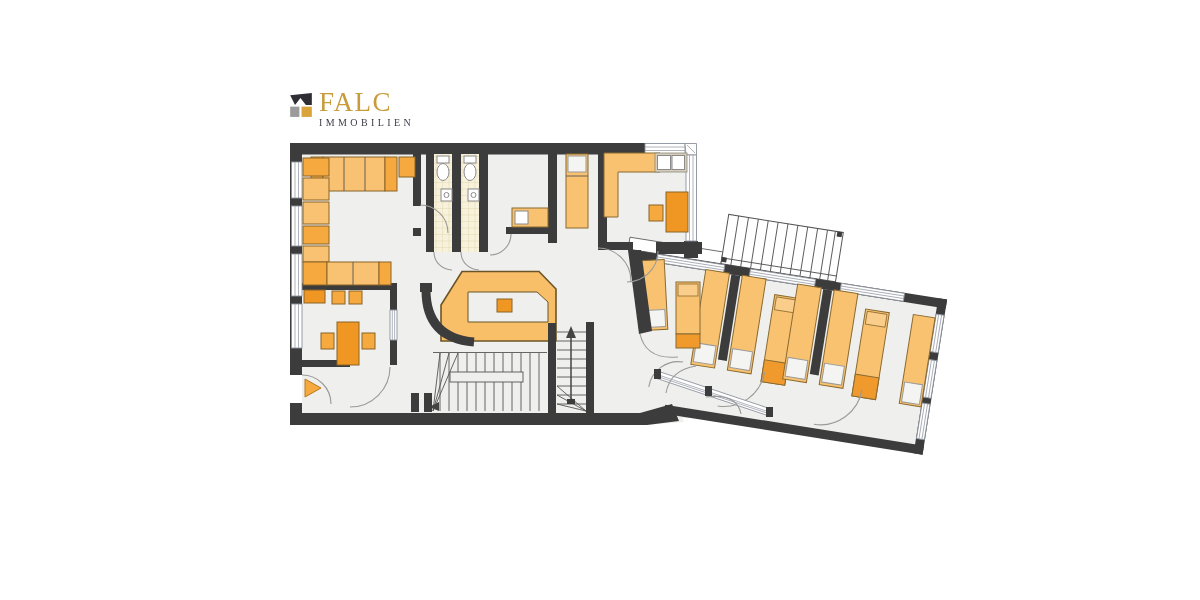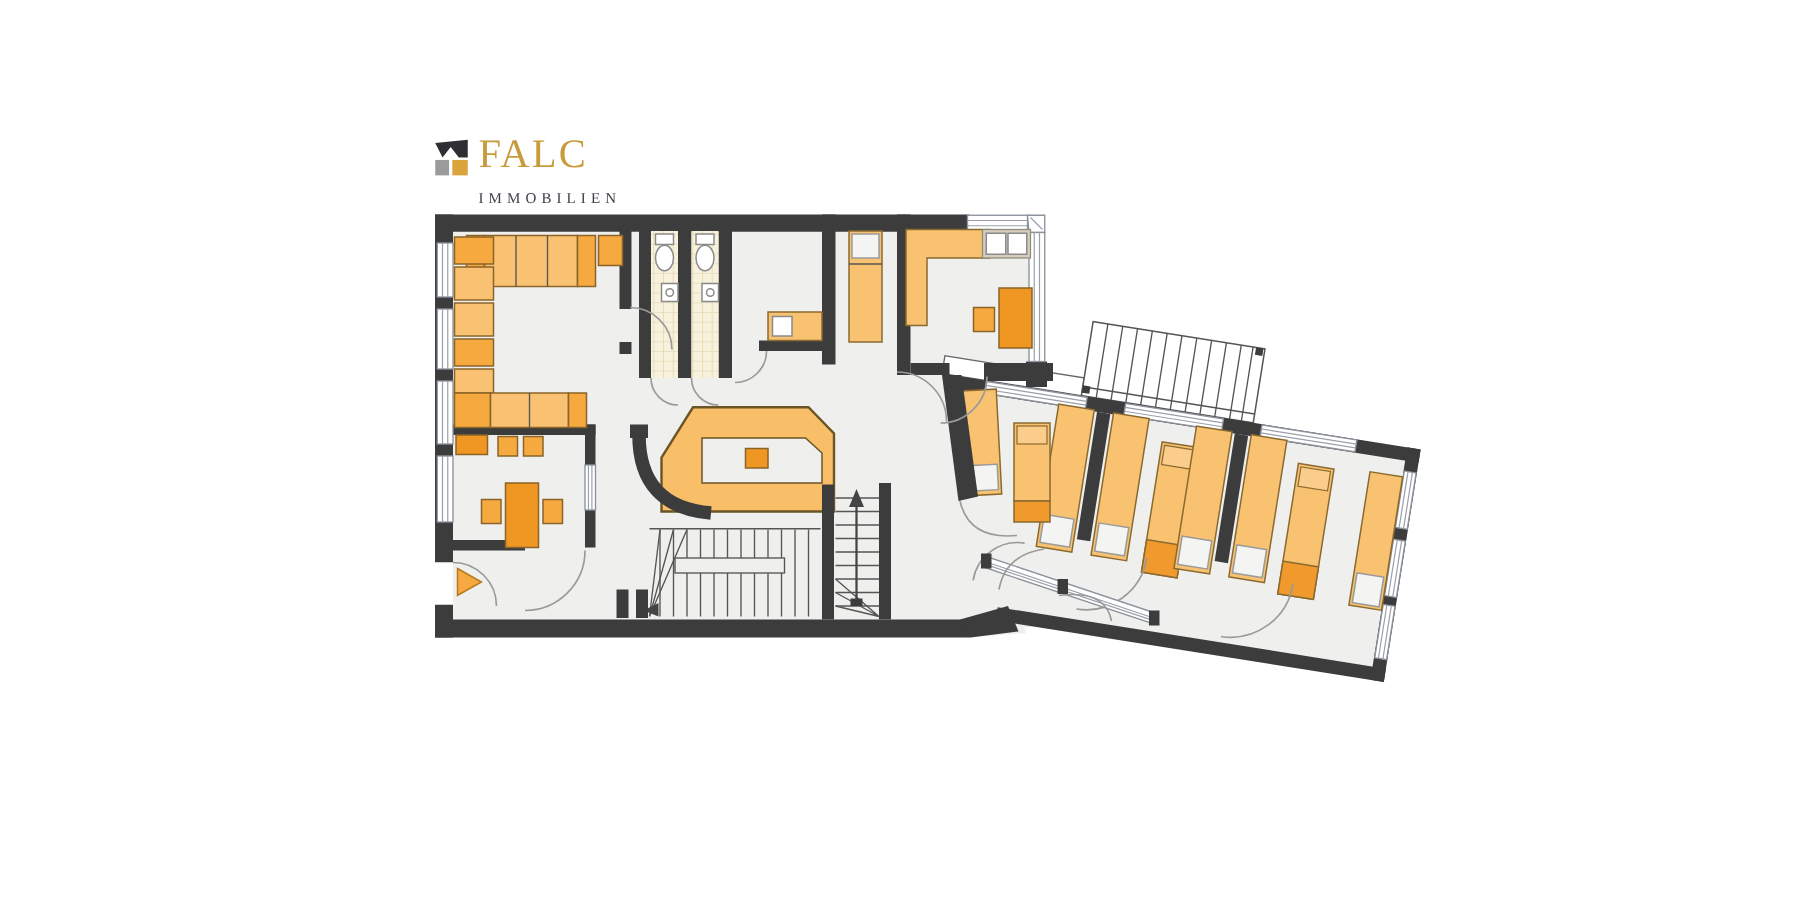--- a/index.html
+++ b/index.html
@@ -4,21 +4,21 @@
 <style>
   html,body{margin:0;padding:0;background:#ffffff;}
   .canvas{position:relative;width:1200px;height:600px;background:#ffffff;overflow:hidden;
           font-family:"Liberation Sans",sans-serif;}
   .plan-svg{position:absolute;left:0;top:0;}
   .logo{position:absolute;left:289px;top:90px;display:flex;align-items:flex-start;z-index:5;}
   .logo-icon{width:24px;height:26px;margin-right:6px;margin-top:2px;}
   .logo-brand{font-family:"Liberation Serif",serif;font-size:27px;line-height:24px;
               color:#C89B3C;letter-spacing:1.5px;font-weight:400;}
   .logo-sub{font-family:"Liberation Serif",serif;font-size:10px;color:#3E3E48;
-            letter-spacing:3.4px;margin-top:13px;}
+            letter-spacing:3.4px;margin-top:3px;}
   .win{fill:#ffffff;stroke:#8C929C;stroke-width:0.9;}
   .winl{stroke:#9AA0AA;stroke-width:0.8;fill:none;}
   .wall{fill:#3C3C3C;}
   .floor{fill:#EFEFED;}
   .arc{stroke:#9A9A9A;stroke-width:1.1;fill:none;}
   .tread{stroke:#555555;stroke-width:0.9;fill:none;}
   .bedbody{fill:#F8C270;stroke:#8A6A30;stroke-width:1;}
   .pillow{fill:#F4F4F2;stroke:#9A9A9A;stroke-width:1;}
   .pillowband{fill:#FACD8A;stroke:#8A6A30;stroke-width:0.8;}
   .foot{fill:#F09A2E;stroke:#8A6A30;stroke-width:1;}

